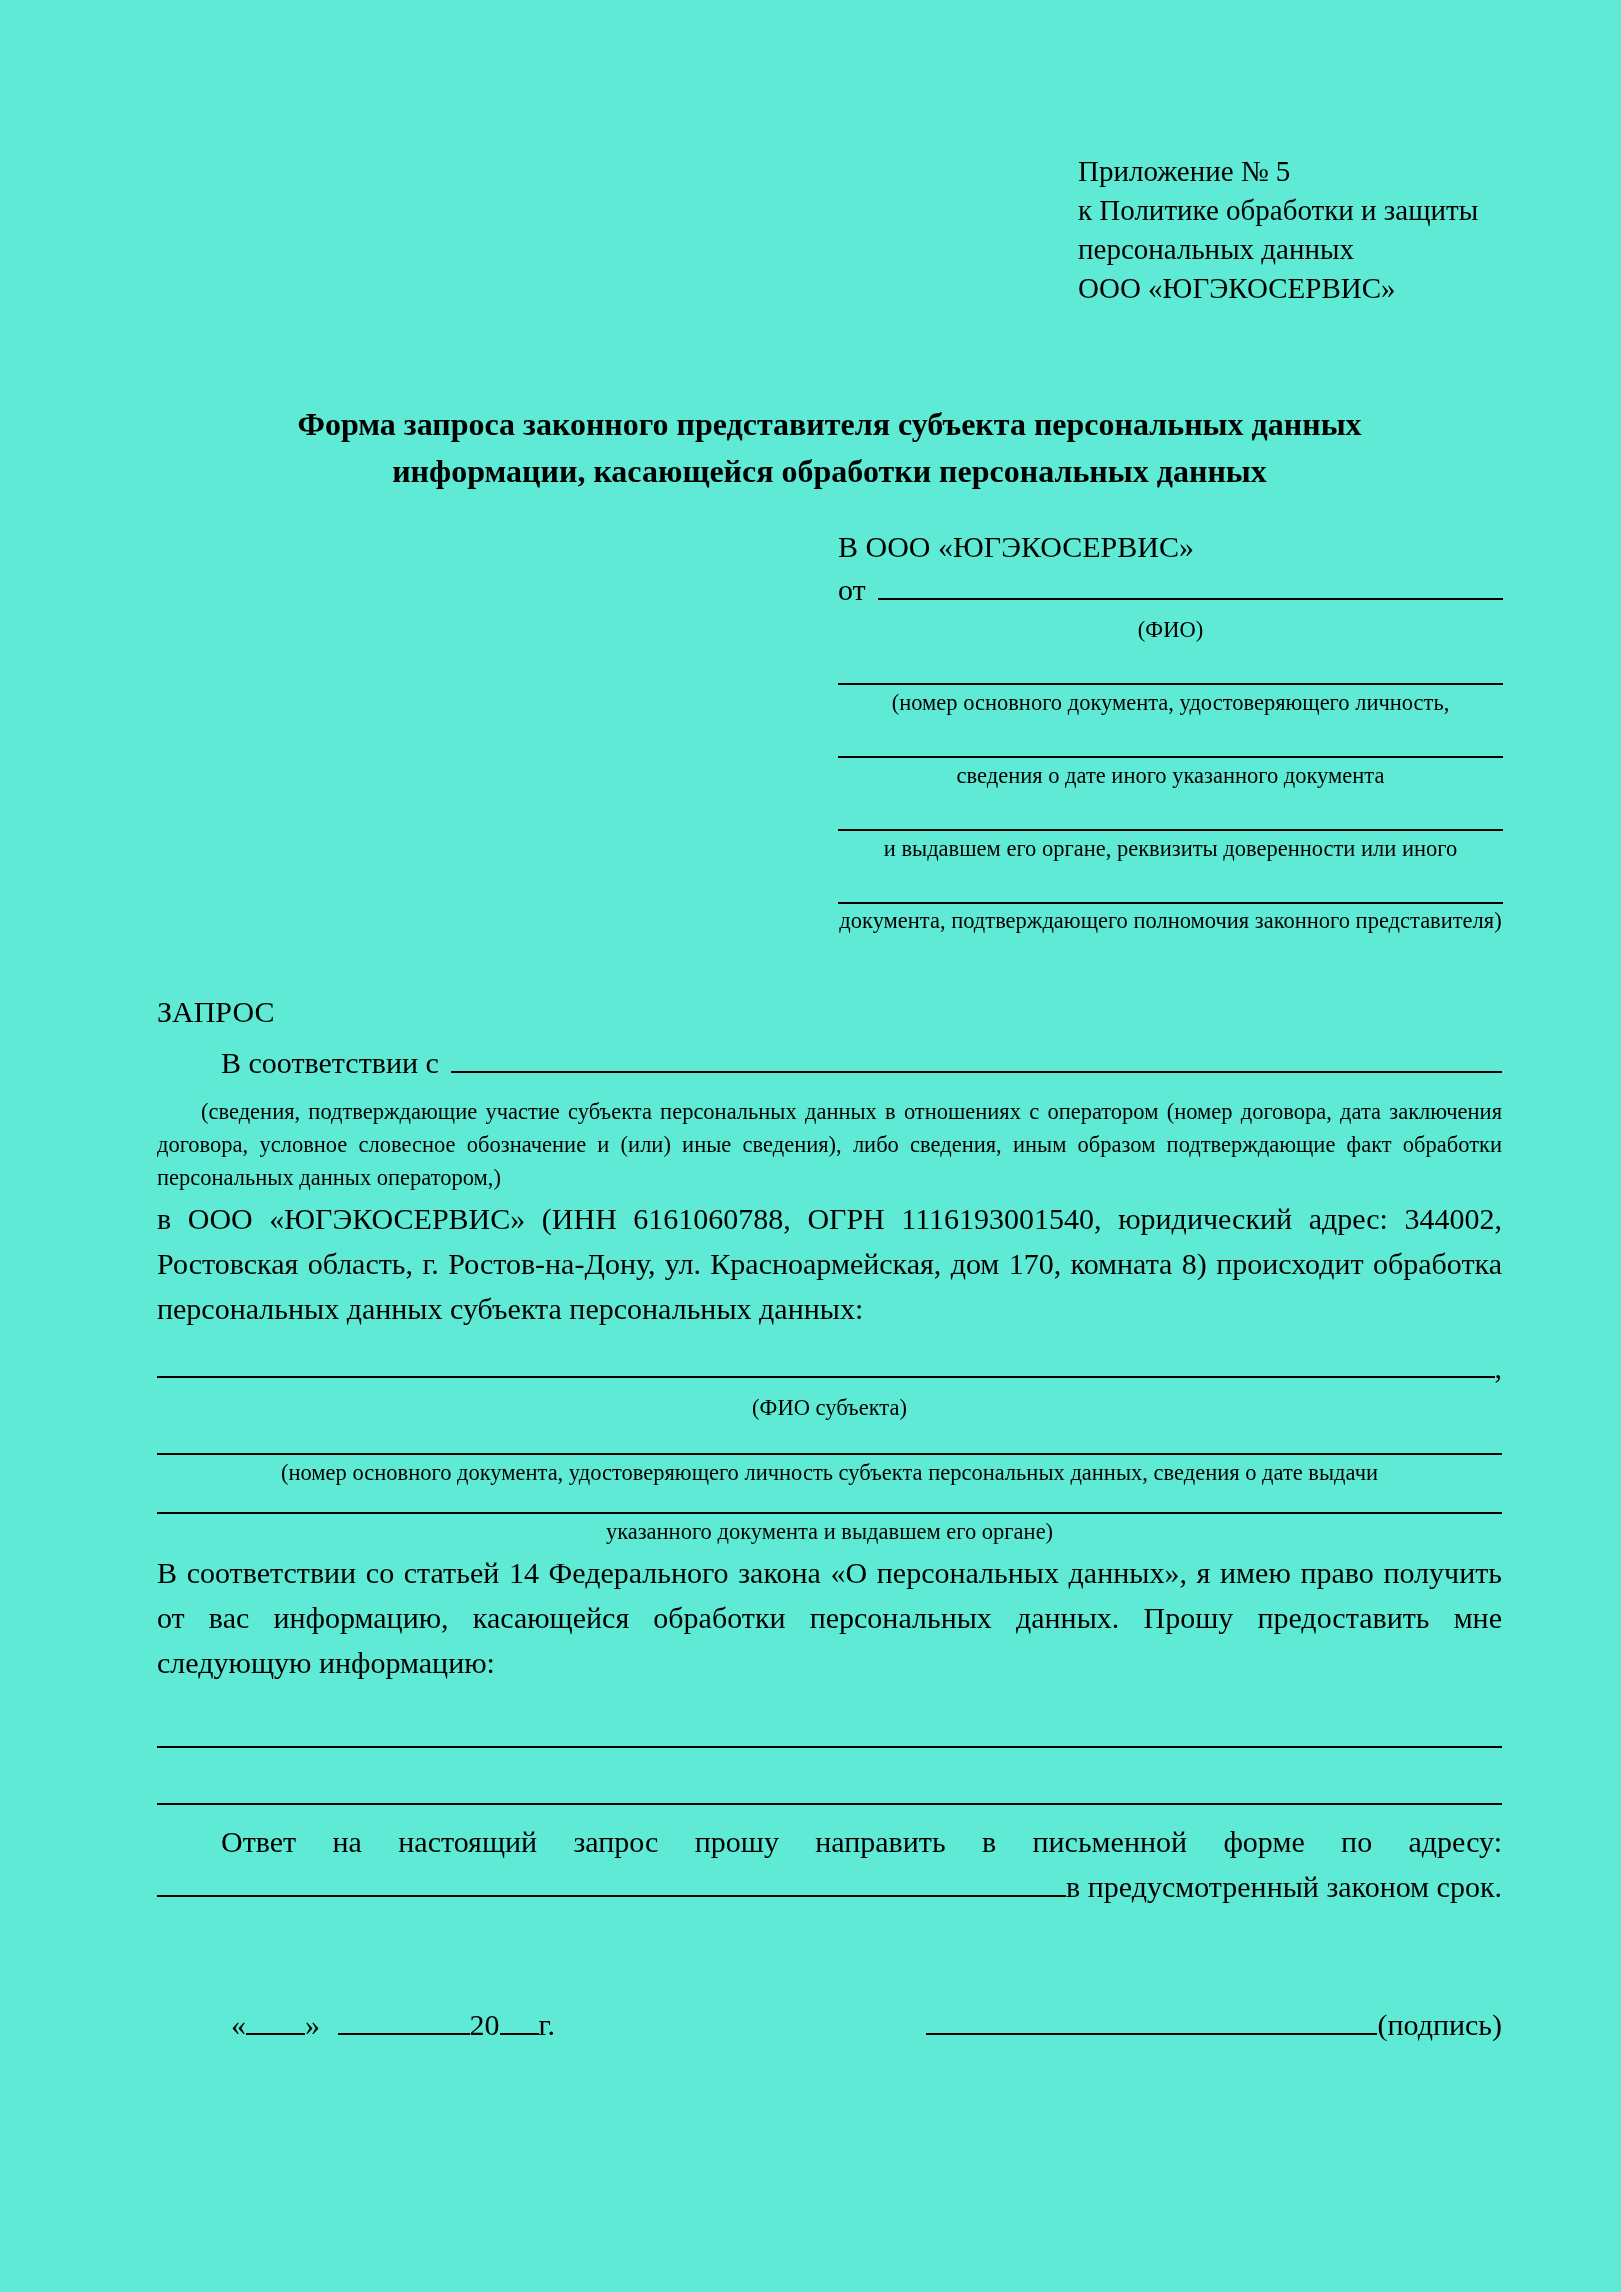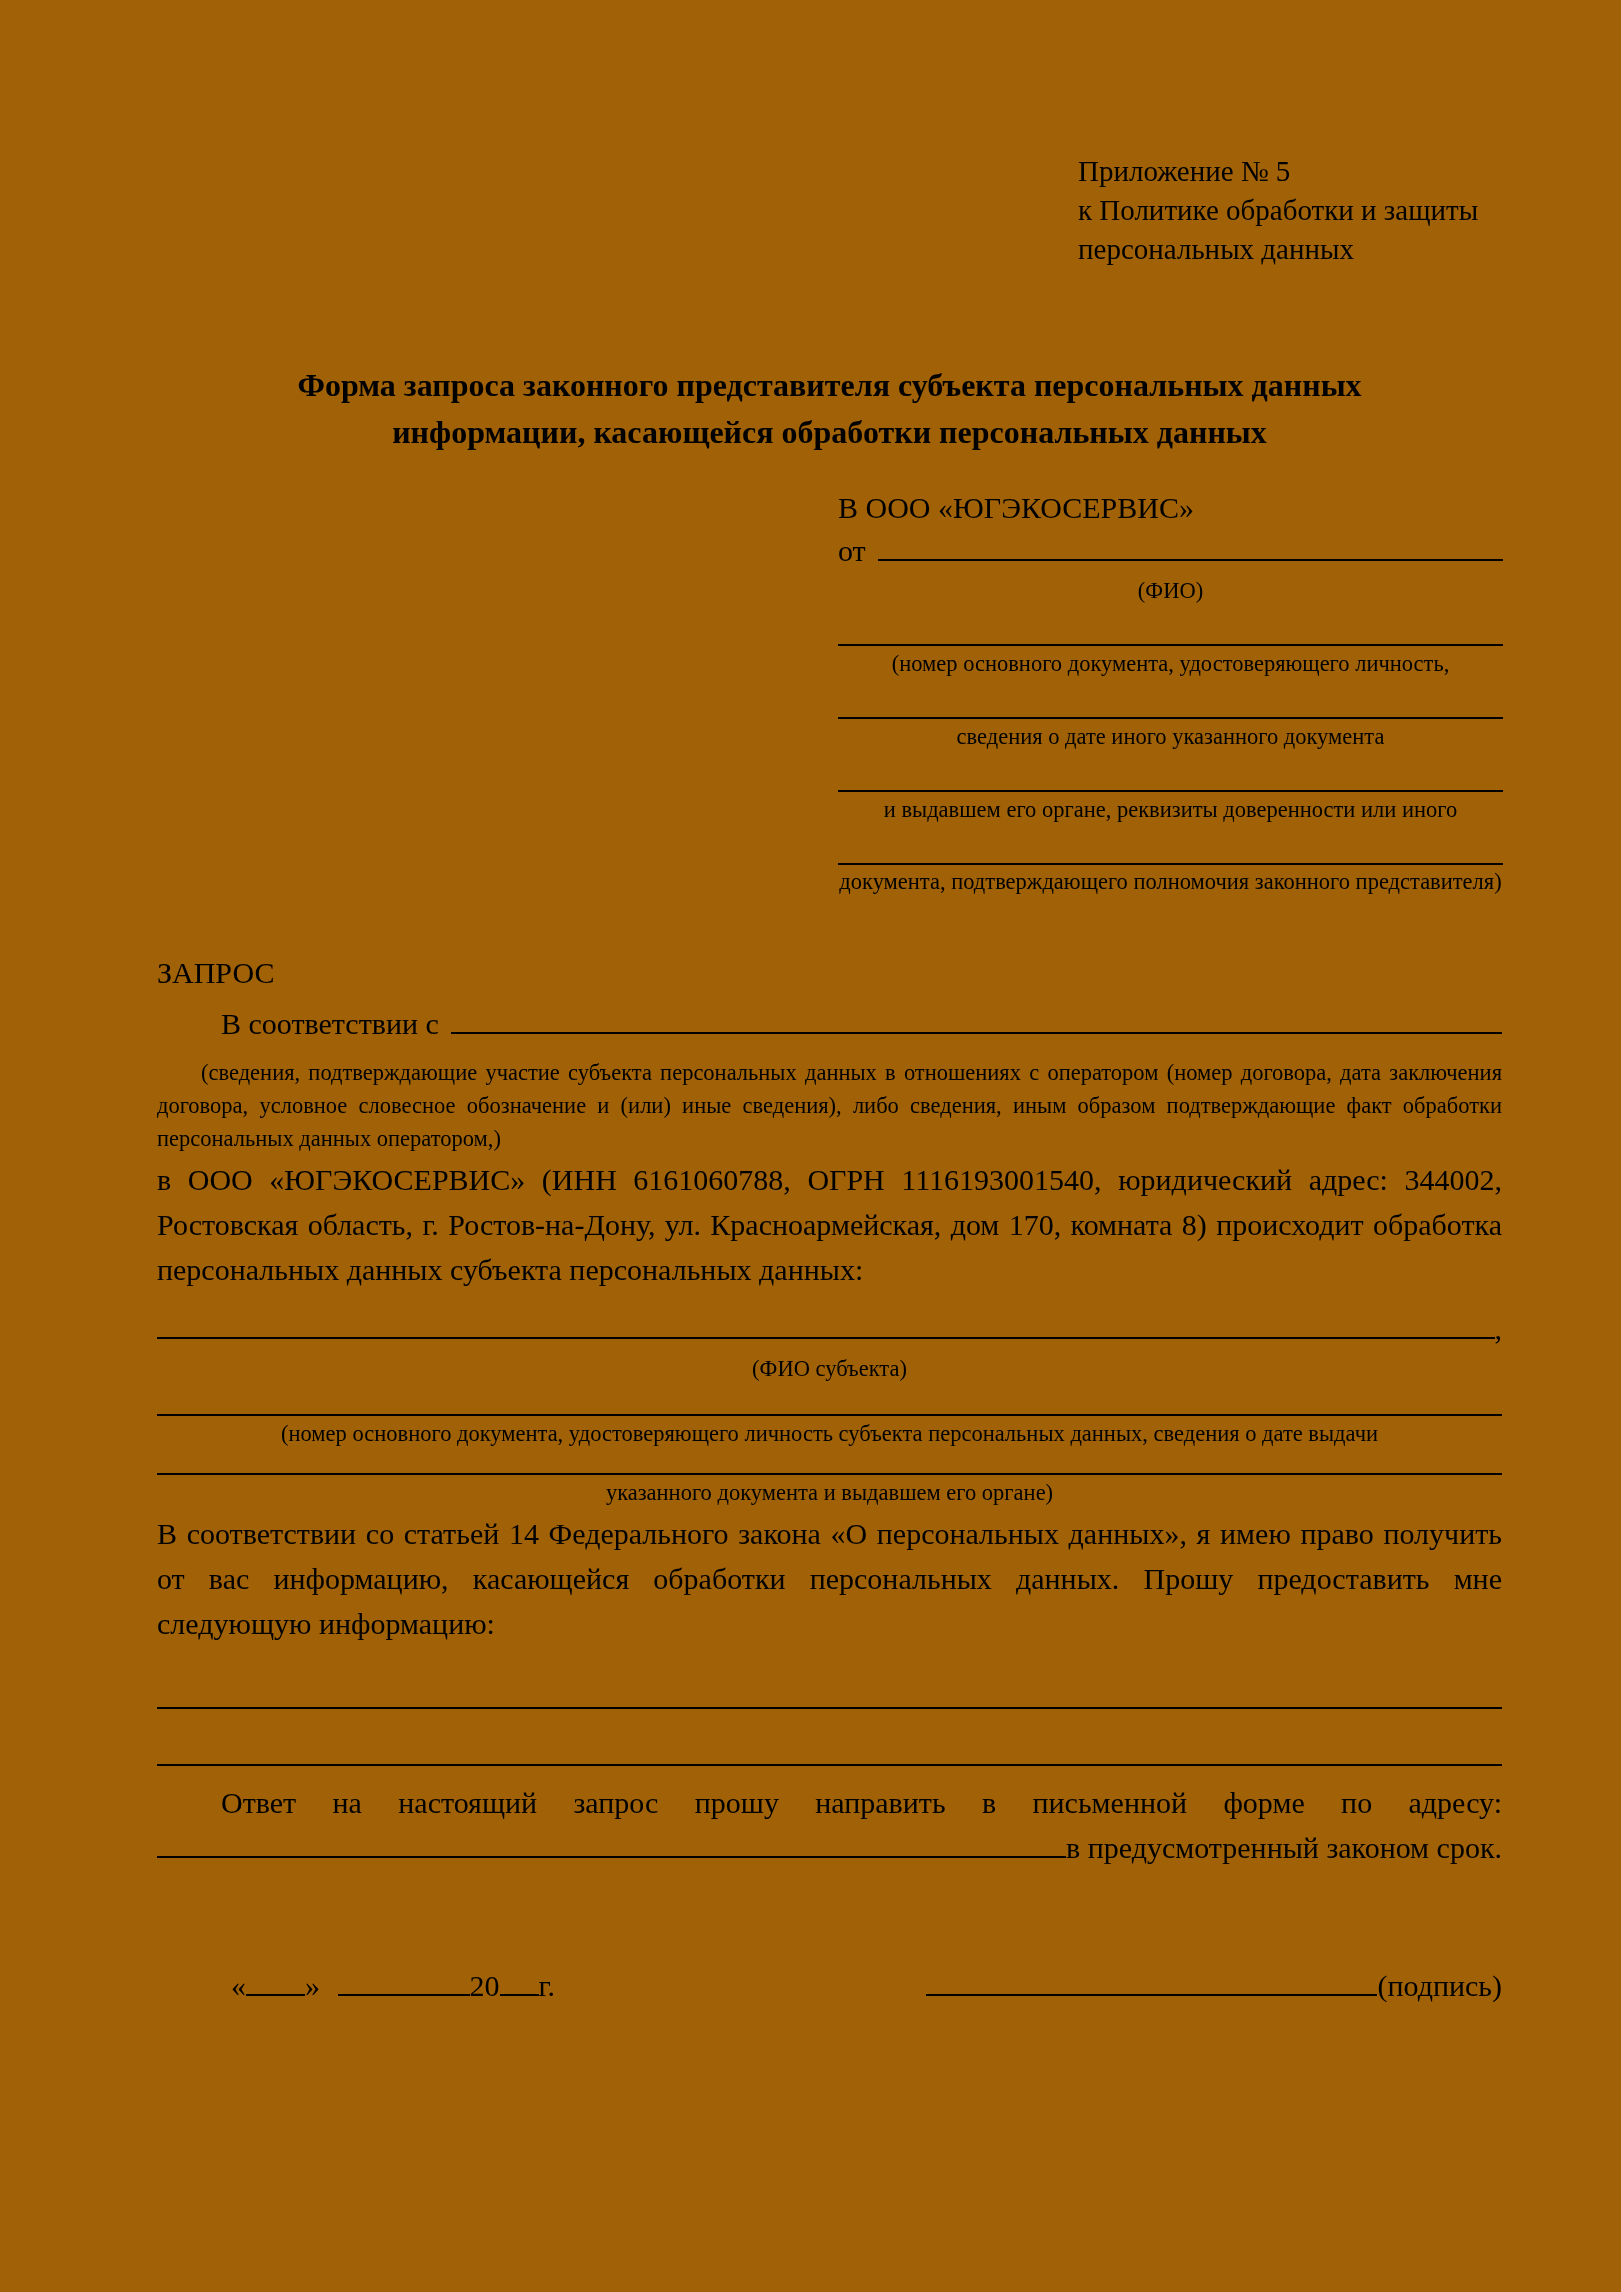--- a/index.html
+++ b/index.html
@@ -4,21 +4,21 @@
 <style>
   html, body {
     margin: 0;
     padding: 0;
     background: #ffffff;
   }
   .page {
     position: relative;
     width: 1621px;
     height: 2293px;
-    background: #a16207;
+    background: #5eead4;
     color: #000000;
     font-family: "Liberation Serif", "DejaVu Serif", serif;
     font-size: 30px;
     line-height: 45px;
     box-sizing: border-box;
     padding: 0 119px 0 157px;
     overflow: hidden;
   }
   .appendix {
     margin-top: 152px;
@@ -113,20 +113,21 @@
 </style>
 </head>
 <body>
 
 <div class="page">
 
   <div class="appendix">
     <div>Приложение № 5</div>
     <div>к Политике обработки и защиты</div>
     <div>персональных данных</div>
+    <div>ООО «ЮГЭКОСЕРВИС»</div>
   </div>
 
   <div class="doc-title">
     <div>Форма запроса законного представителя субъекта персональных данных</div>
     <div>информации, касающейся обработки персональных данных</div>
   </div>
 
   <div class="addressee">
     <div class="addr-to">В ООО «ЮГЭКОСЕРВИС»</div>
     <div class="baseline-row">

